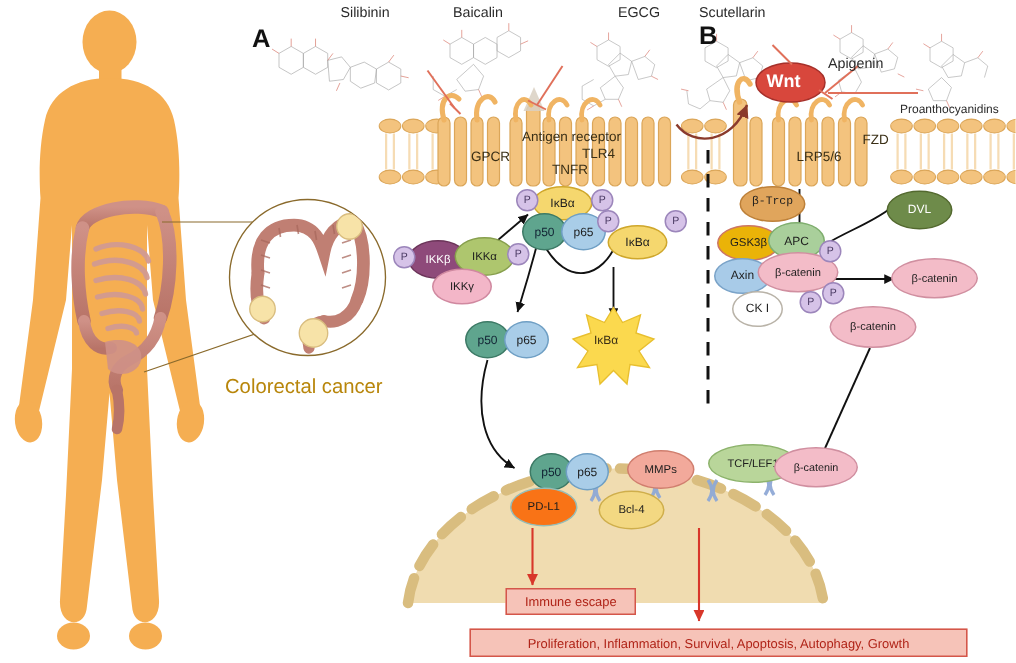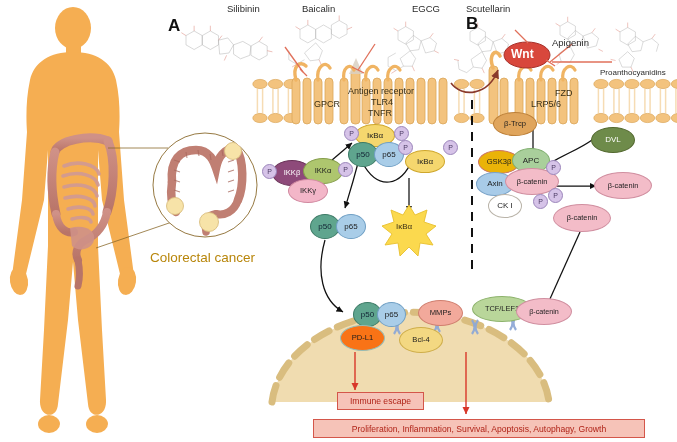--- a/index.html
+++ b/index.html
@@ -360,24 +360,24 @@
 
   <div class="lbl cmpdName" style="left:227px;top:3px;">Silibinin</div>
   <div class="lbl cmpdName" style="left:302px;top:3px;">Baicalin</div>
   <div class="lbl cmpdName" style="left:412px;top:3px;">EGCG</div>
   <div class="lbl cmpdName" style="left:466px;top:3px;">Scutellarin</div>
   <div class="lbl cmpdName" style="left:552px;top:15px;margin-top:22px;">Apigenin</div>
   <div class="lbl cmpdName" style="left:600px;top:68px;font-size:8px;">Proanthocyanidins</div>
 
   <div class="lbl memLbl" style="left:314px;top:99px;">GPCR</div>
   <div class="lbl memLbl" style="left:348px;top:86px;">Antigen receptor</div>
-  <div class="lbl memLbl" style="left:371px;top:97px;">TLR4</div>
+  <div class="lbl memLbl" style="left:371px;top:97px;padding-left:17px;">TLR4</div>
   <div class="lbl memLbl" style="left:368px;top:108px;">TNFR</div>
   <div class="lbl memLbl" style="left:508px;top:99px;margin-left:23px;">LRP5/6</div>
-  <div class="lbl memLbl" style="left:555px;top:88px;">FZD</div>
+  <div class="lbl memLbl" style="left:555px;top:88px;padding-left:20px;">FZD</div>
 
   <div class="lbl" style="left:511px;top:47px;font-size:12px;font-weight:bold;color:#ffffff;">Wnt</div>
 
   <div class="lbl ccLbl" style="left:150px;top:250px;">Colorectal cancer</div>
 
   <div class="node" style="left:355px;top:124px;width:40px;height:23px;background:#f5d76e;border:1px solid #cfa72c;">IκBα</div>
   <div class="pdot" style="left:344px;top:126px;">P</div>
   <div class="pdot" style="left:394px;top:126px;">P</div>
 
   <div class="node" style="left:348px;top:142px;width:30px;height:25px;background:#5fa58e;border:1px solid #3d7a66;color:#123;">p50</div>
@@ -391,21 +391,21 @@
 
   <div class="node" style="left:405px;top:150px;width:40px;height:23px;background:#f5d76e;border:1px solid #cfa72c;">IκBα</div>
   <div class="pdot" style="left:398px;top:140px;">P</div>
   <div class="pdot" style="left:443px;top:140px;">P</div>
 
   <div class="lbl" style="left:396px;top:222px;font-size:8px;color:#3a2f16;">IκBα</div>
 
   <div class="node" style="left:310px;top:214px;width:30px;height:25px;background:#5fa58e;border:1px solid #3d7a66;color:#123;">p50</div>
   <div class="node" style="left:336px;top:214px;width:30px;height:25px;background:#a9cde8;border:1px solid #6f9fc4;">p65</div>
 
-  <div class="node" style="left:493px;top:112px;width:44px;height:24px;background:#e0a55c;border:1px solid #bd8039;font-size:7.6px;">β-Trcp</div>
+  <div class="node" style="left:493px;top:124px;width:44px;height:24px;background:#e0a55c;border:1px solid #bd8039;font-size:7.6px;font-family:Liberation Mono, monospace;">β-Trcp</div>
   <div class="node" style="left:478px;top:150px;width:42px;height:24px;background:#eab308;border:1px solid #cc7665;font-size:7.6px;">GSK3β</div>
   <div class="node" style="left:512px;top:148px;width:38px;height:25px;background:#a9cf9b;border:1px solid #7fae6e;">APC</div>
   <div class="node" style="left:476px;top:172px;width:38px;height:24px;background:#a8cbe8;border:1px solid #7aa3c8;">Axin</div>
   <div class="node" style="left:488px;top:194px;width:34px;height:24px;background:#ffffff;border:1px solid #b9b3a8;">CK I</div>
   <div class="node" style="left:505px;top:168px;width:54px;height:27px;background:#f3bcc8;border:1px solid #d08fa0;font-size:7.4px;">β-catenin</div>
   <div class="pdot" style="left:546px;top:160px;">P</div>
   <div class="pdot" style="left:533px;top:194px;">P</div>
   <div class="pdot" style="left:548px;top:188px;">P</div>
 
   <div class="node" style="left:591px;top:127px;width:44px;height:26px;background:#6e8b4a;border:1px solid #53692f;color:#fff;">DVL</div>

